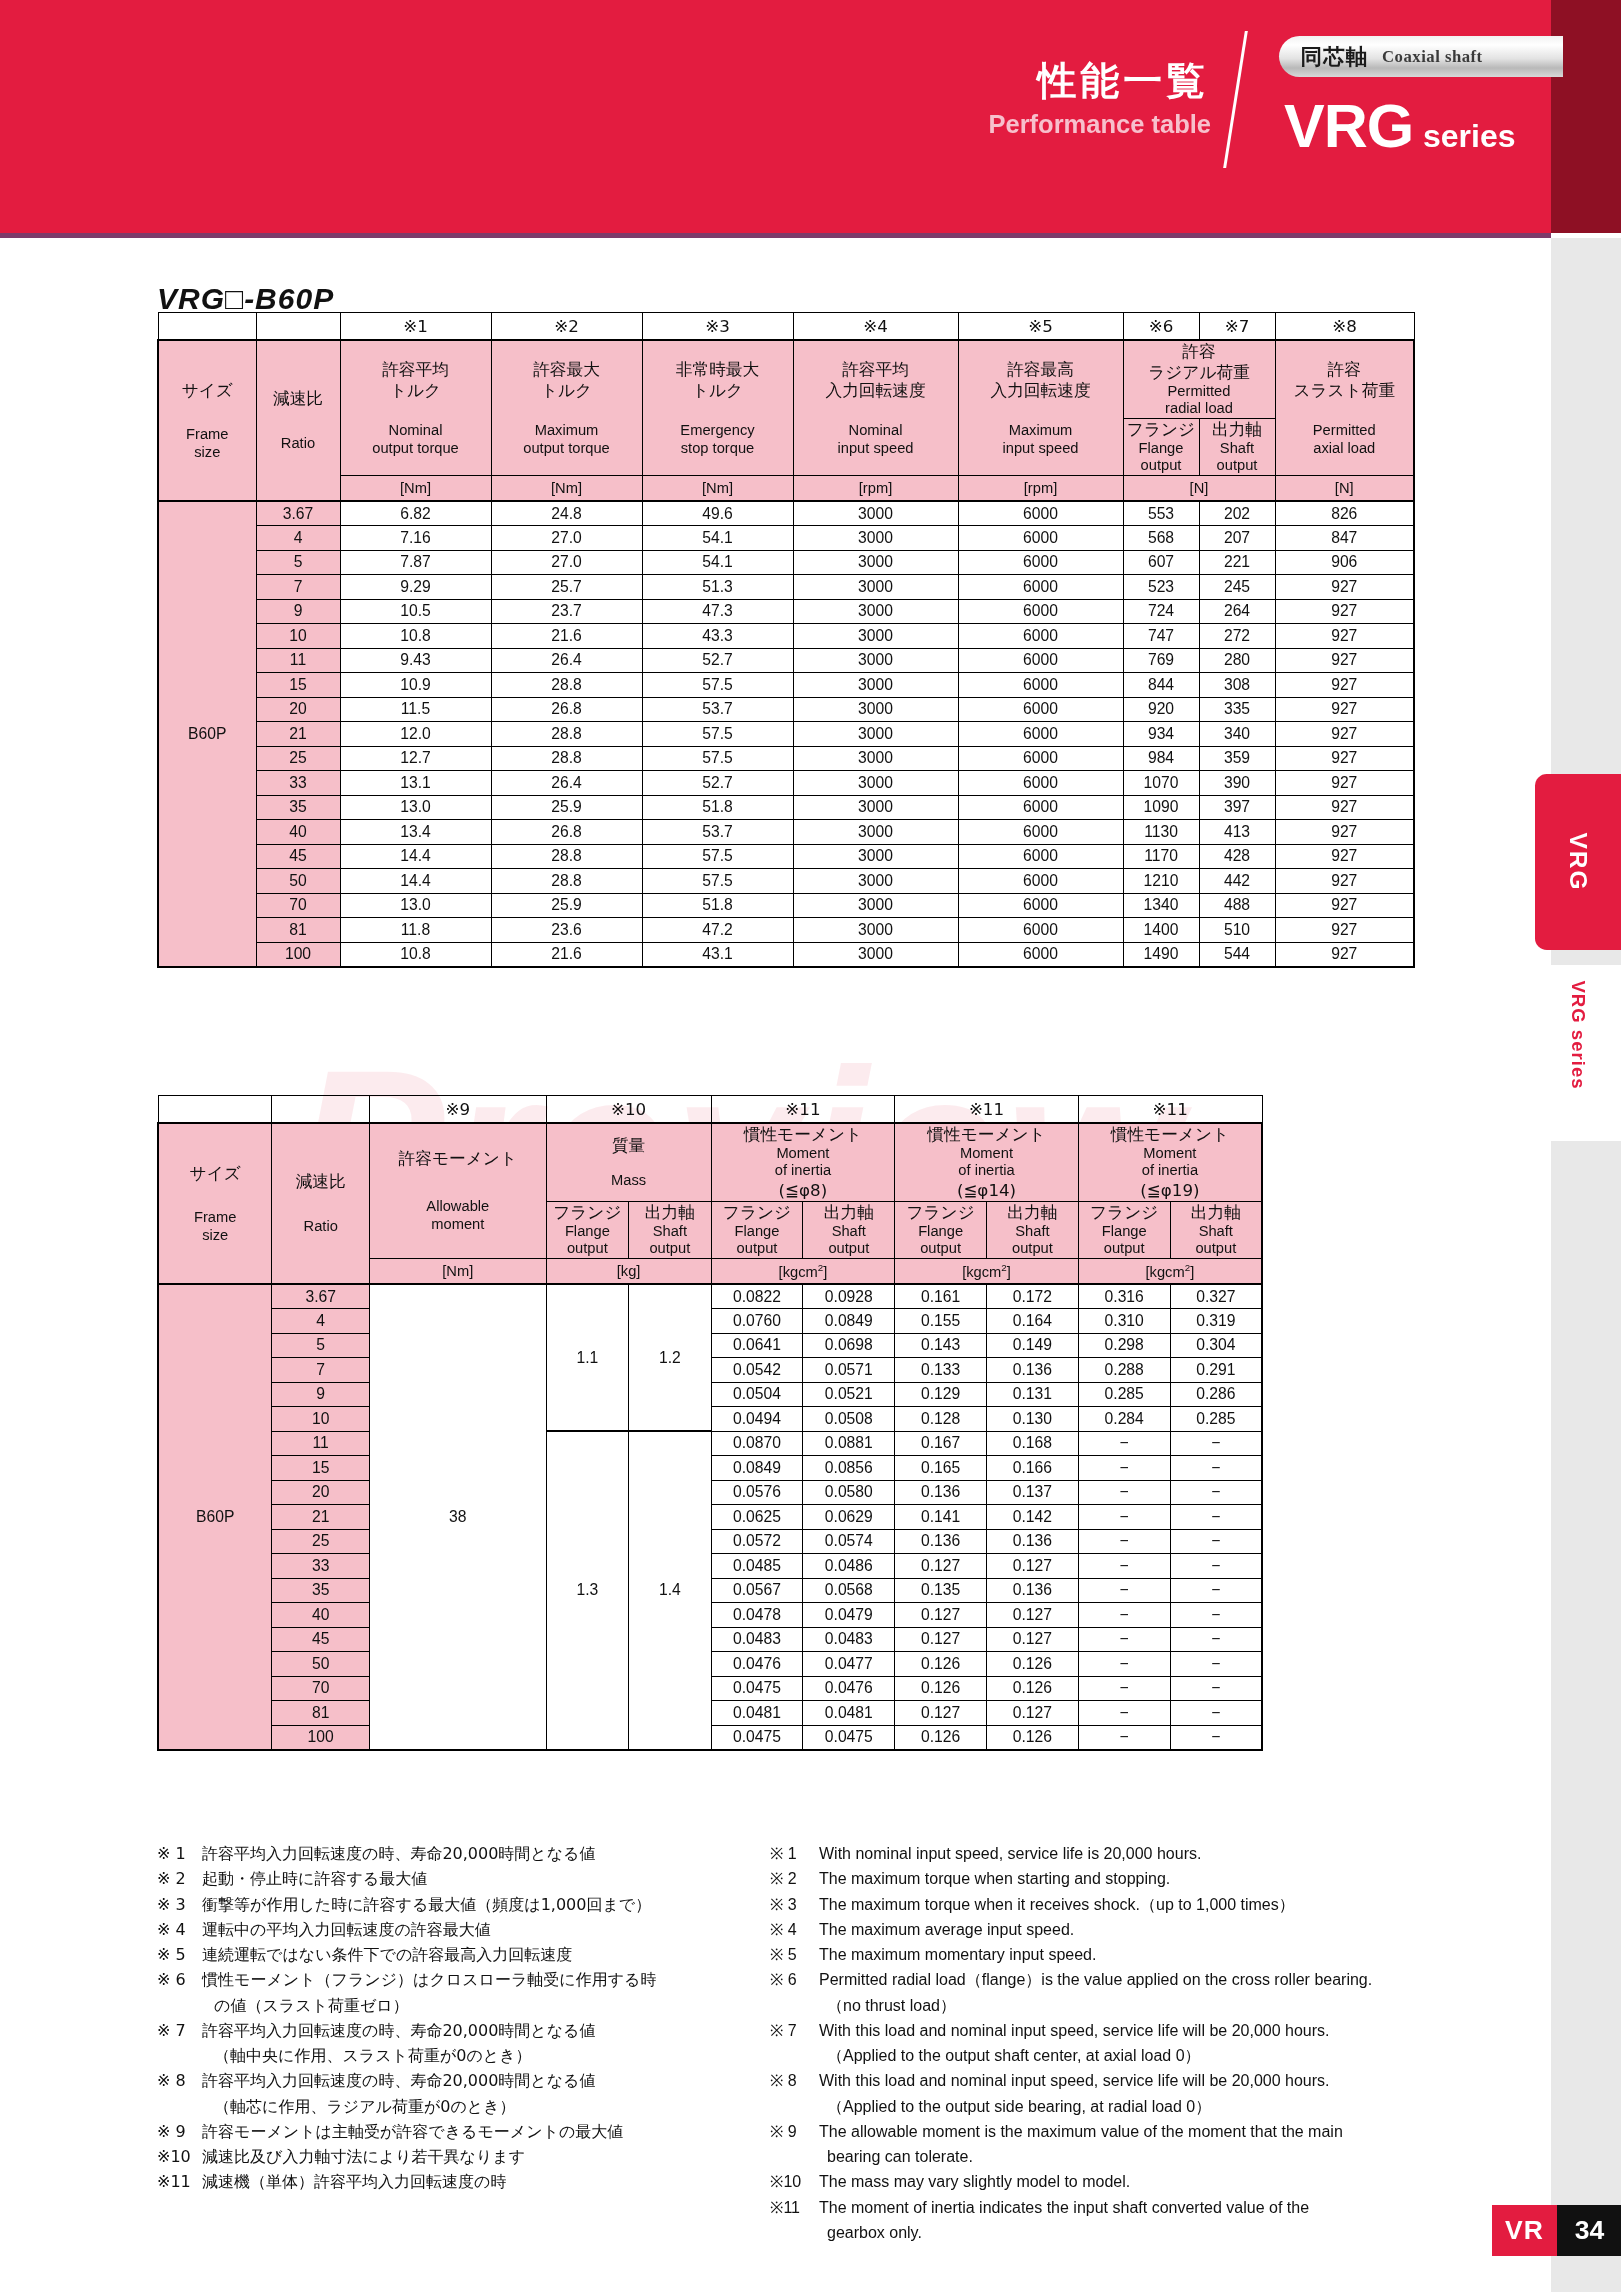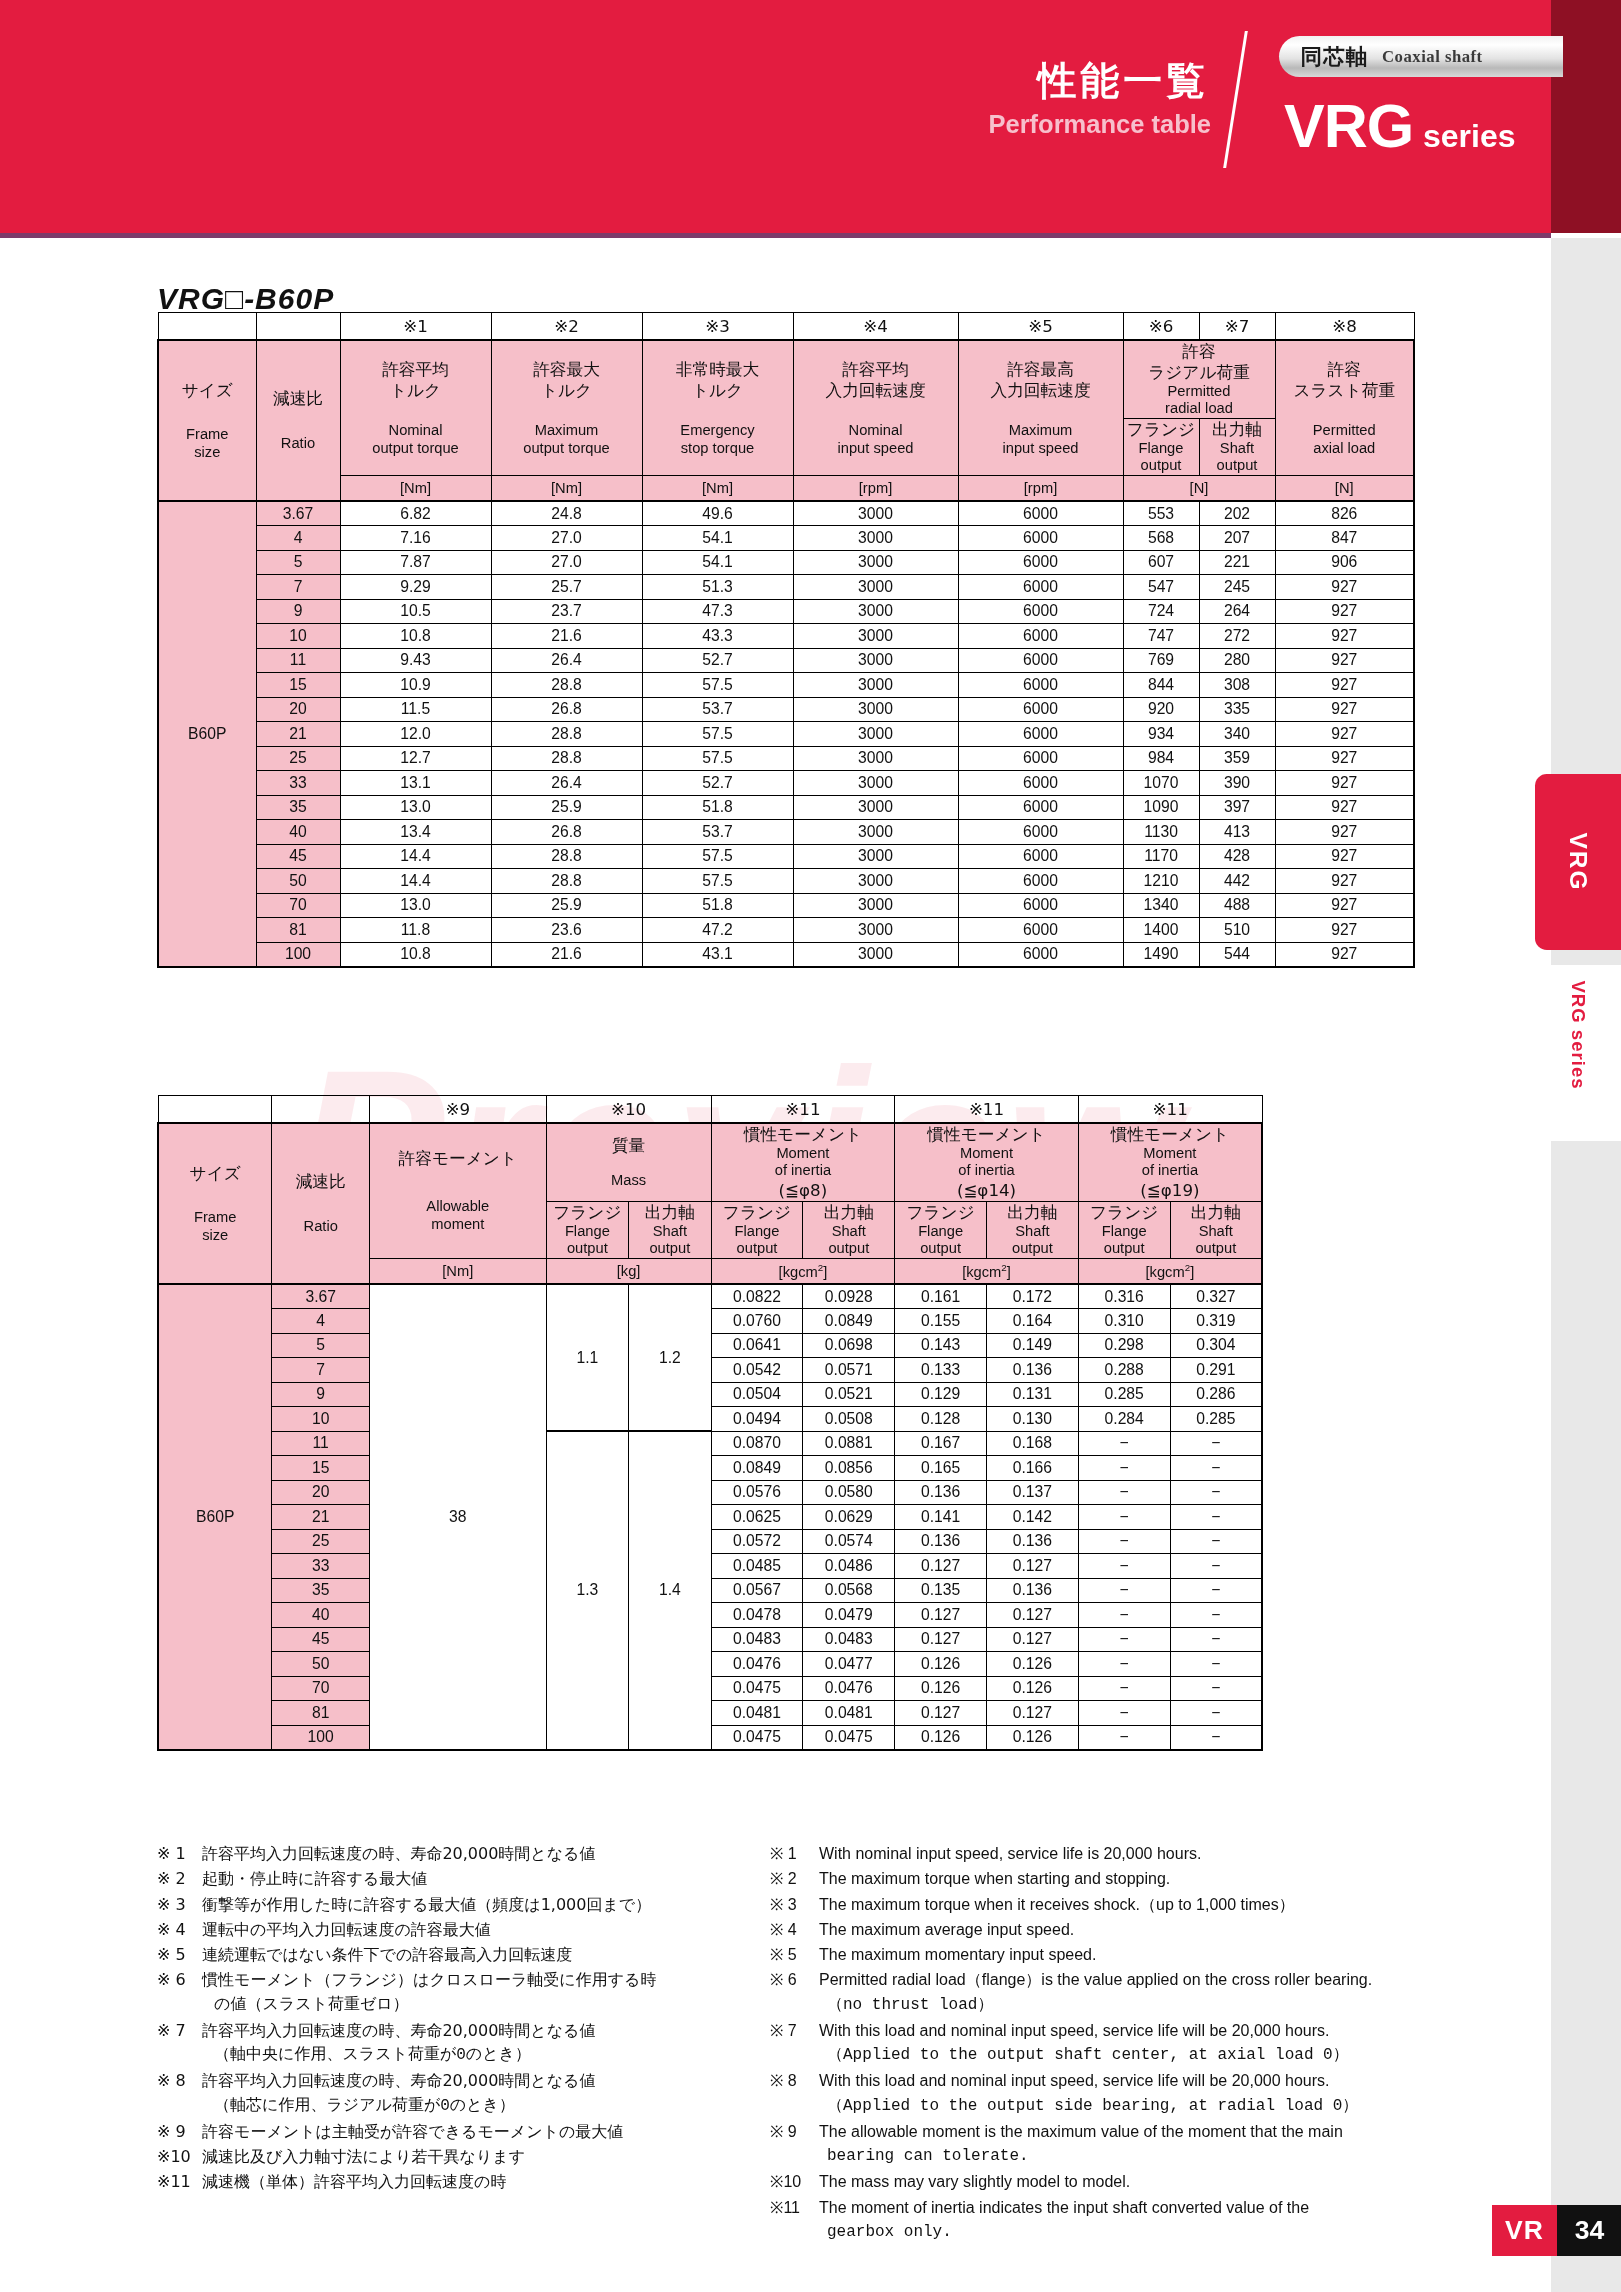--- a/index.html
+++ b/index.html
@@ -201,21 +201,21 @@
     font-size: 16px;
     color: #111;
     line-height: 1.58;
   }
   .notes-jp { left: 157px; top: 1841px; width: 608px; font-family: "DejaVu Sans", sans-serif; }
   .notes-en { left: 770px; top: 1841px; width: 686px; font-family: "Liberation Sans", sans-serif; }
   .note-line { display: flex; align-items: flex-start; white-space: nowrap; }
   .note-mark { width: 45px; flex: 0 0 45px; text-align: left; }
   .note-mark-wide { width: 49px; flex: 0 0 49px; }
   .note-body { flex: 1 1 auto; white-space: normal; }
-  .note-cont { padding-left: 57px; font-family: Liberation Mono, monospace; }
+  .note-cont { padding-left: 57px; }
   .notes-en .note-line { white-space: normal; }
 </style>
 </head>
 <body>
 
 <div class="banner"></div>
 <div class="banner-right-strip"></div>
 <div class="banner-underline"></div>
 
 <div class="jp-title">性能一覧</div>
@@ -369,21 +369,21 @@
         <td class="val">221</td>
         <td class="val thick-right">906</td>
       </tr>
       <tr>
         <td class="ratio-cell">7</td>
         <td class="val">9.29</td>
         <td class="val">25.7</td>
         <td class="val">51.3</td>
         <td class="val">3000</td>
         <td class="val">6000</td>
-        <td class="val">547</td>
+        <td class="val">523</td>
         <td class="val">245</td>
         <td class="val thick-right">927</td>
       </tr>
       <tr>
         <td class="ratio-cell">9</td>
         <td class="val">10.5</td>
         <td class="val">23.7</td>
         <td class="val">47.3</td>
         <td class="val">3000</td>
         <td class="val">6000</td>

